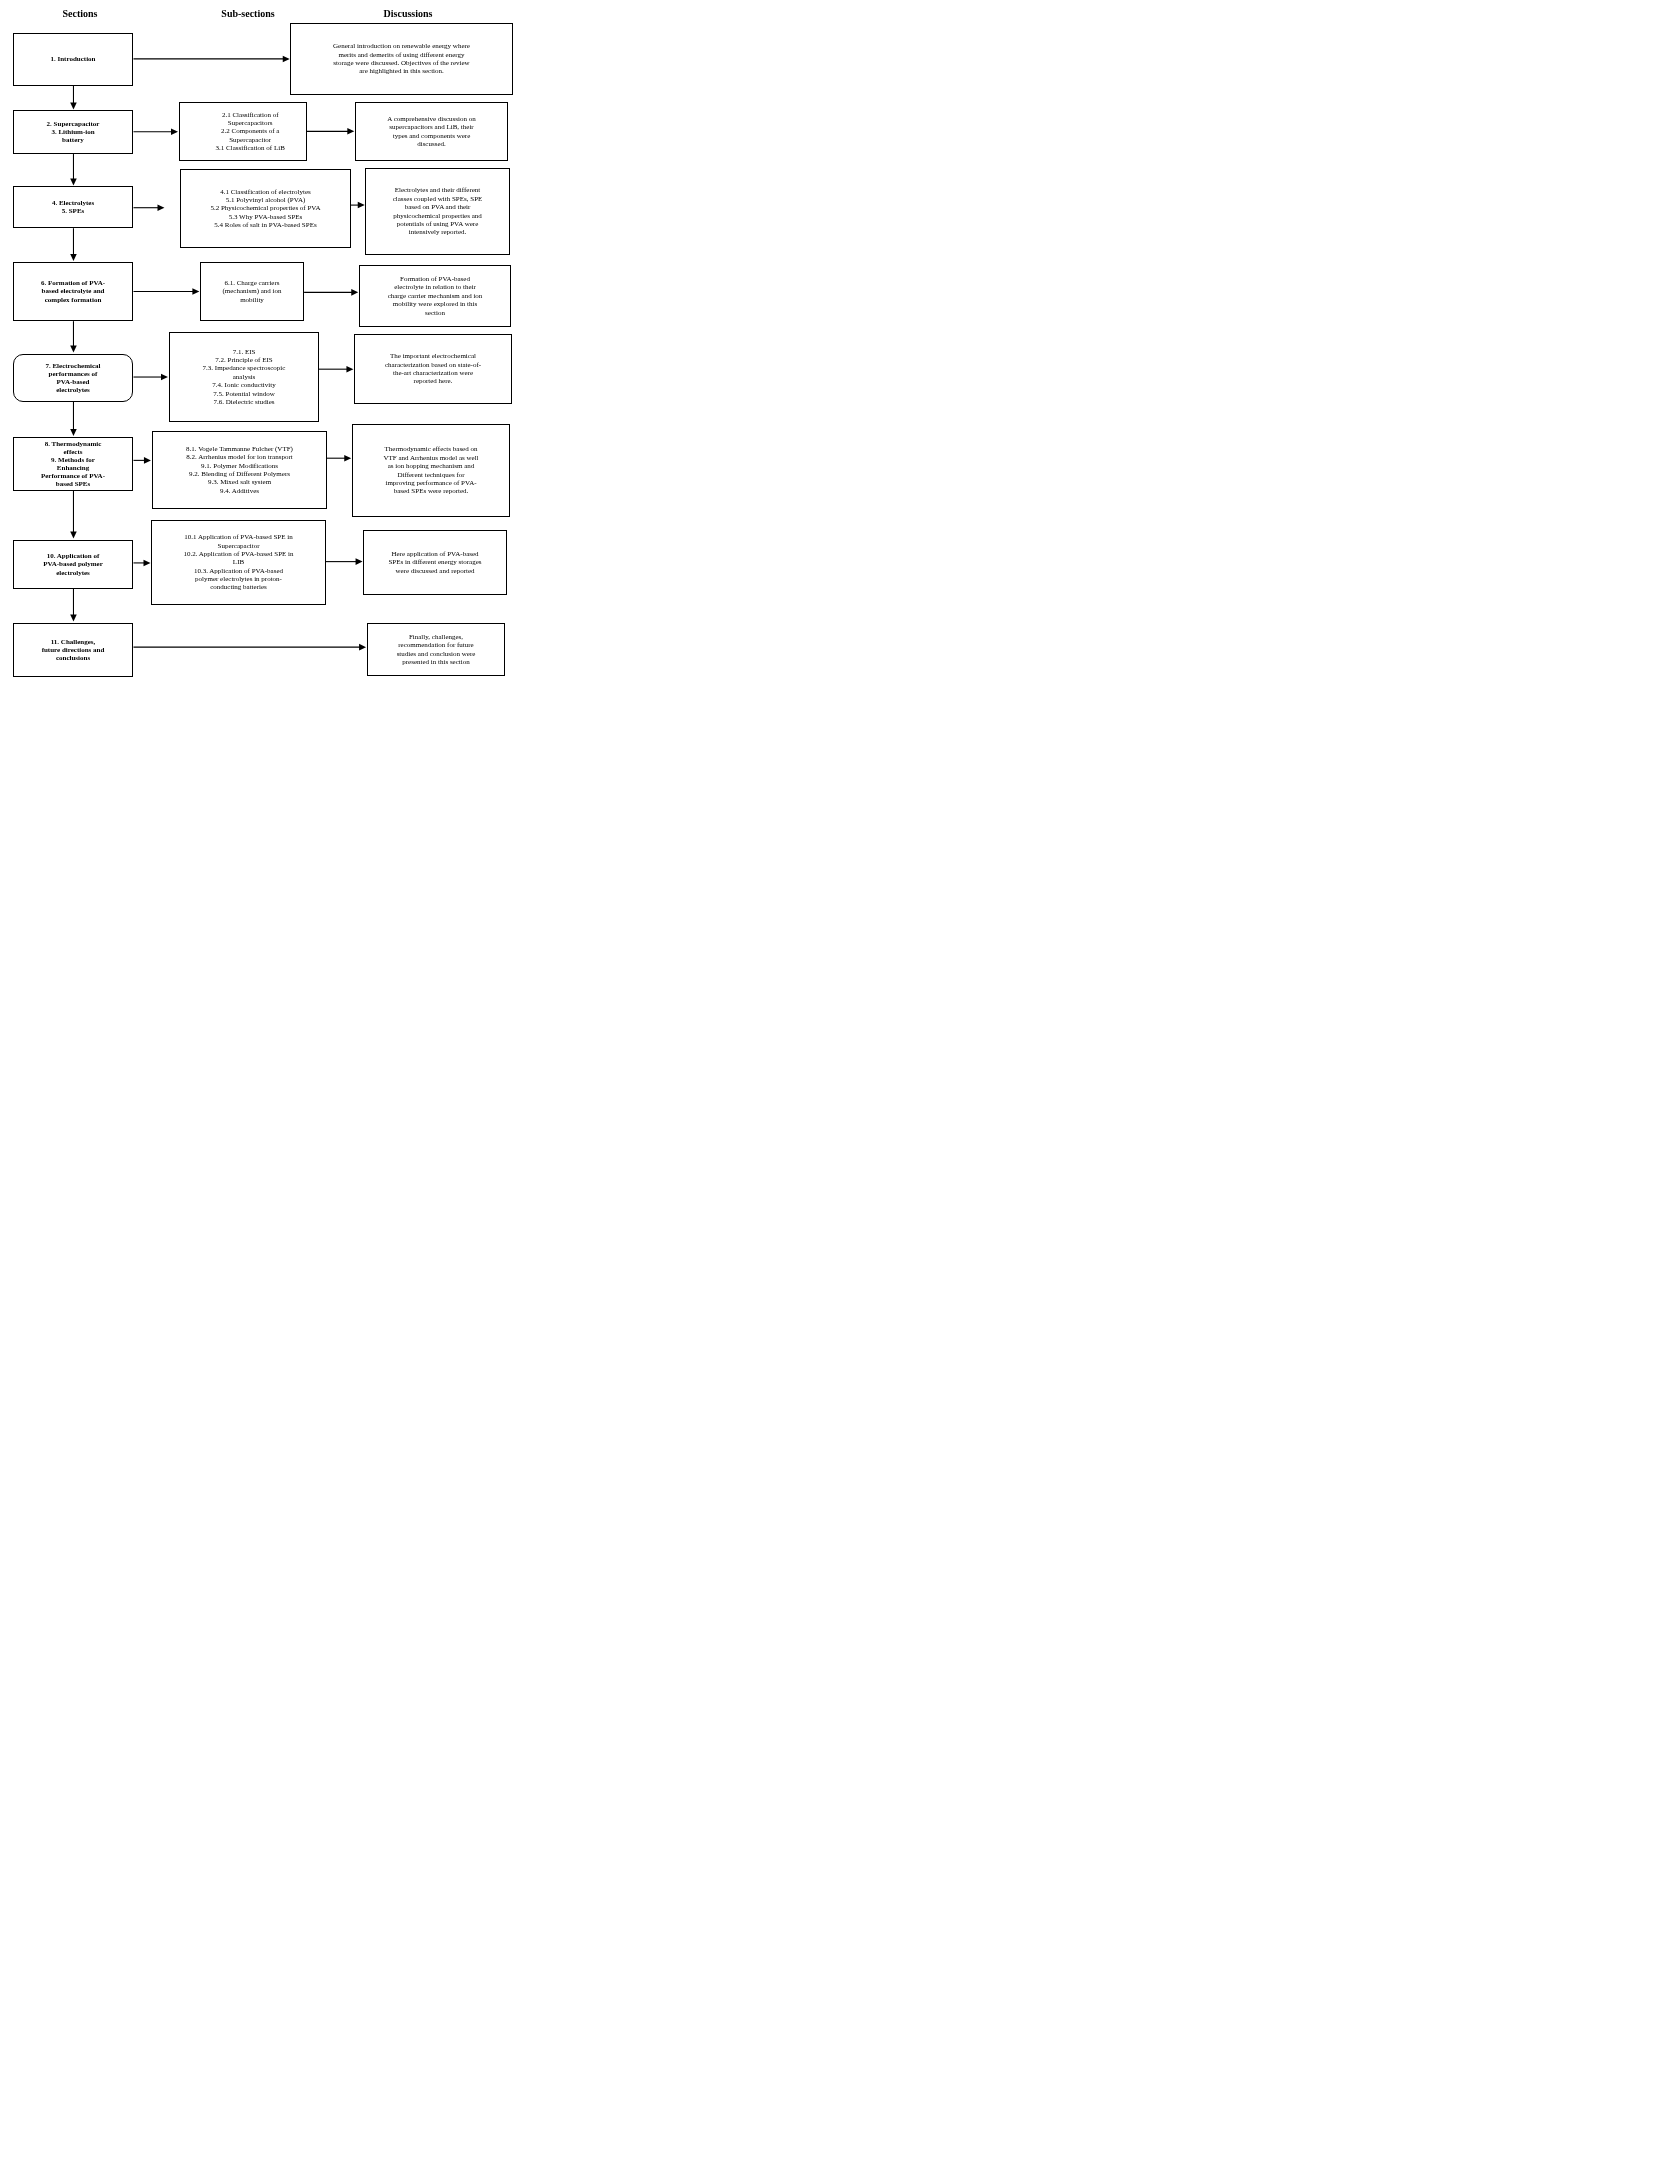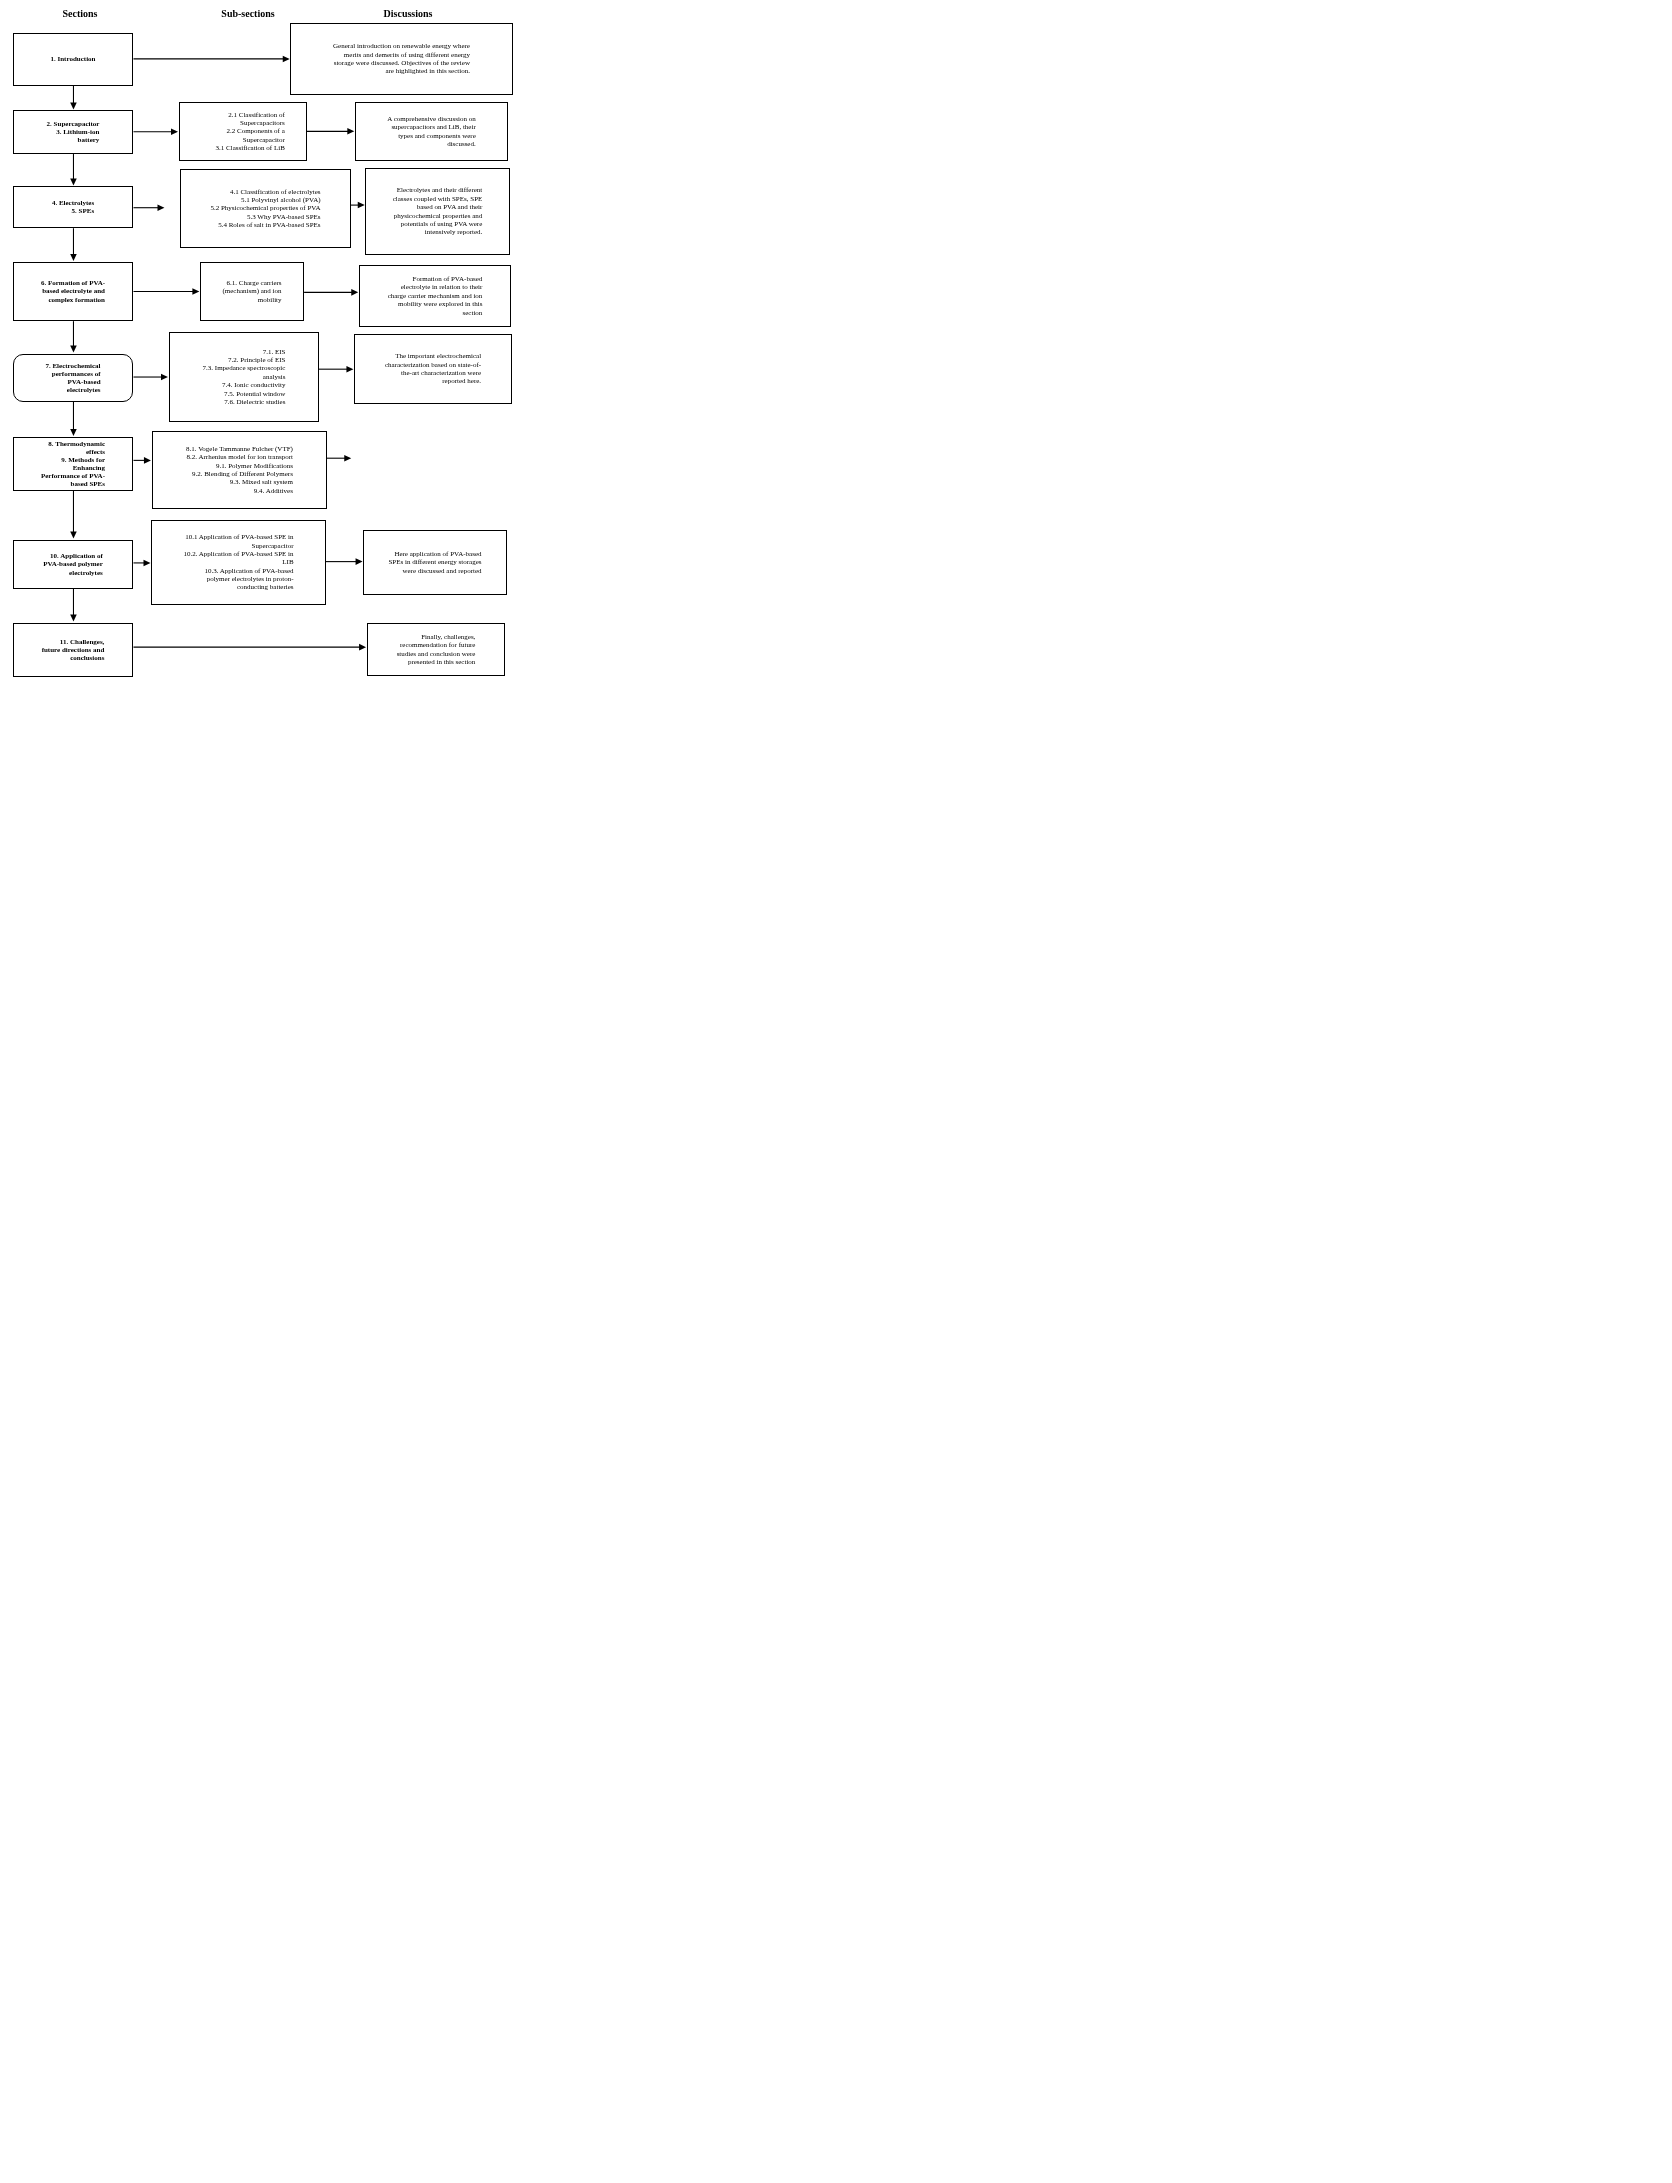--- a/index.html
+++ b/index.html
@@ -22,21 +22,21 @@
   }
   .box {
     position: absolute;
     box-sizing: border-box;
     border: 1.1px solid #000;
     border-top-width: 1.7px;
     background: #fff;
     display: flex;
     align-items: center;
     justify-content: center;
-    text-align: right;
+    text-align: center;
     white-space: pre-line;
     padding: 0.9px 2.6px;
     font-size: 7px;
     line-height: 1.2;
   }
   .sbox { font-weight: bold; line-height: 1.15; }
   .connectors { position: absolute; left: 0; top: 0; width: 517px; height: 679px; }
   .connectors line { stroke: #000; stroke-width: 2.5; }
   .connectors polygon { fill: #000; stroke: none; }
 
@@ -249,20 +249,26 @@
 intensively reported.</div>
   <div class="box dbox" id="d4">Formation of PVA-based
 electrolyte in relation to their
 charge carrier mechanism and ion
 mobility were explored in this
 section</div>
   <div class="box dbox" id="d5">The important electrochemical
 characterization based on state-of-
 the-art characterization were
 reported here.</div>
+  <div class="box dbox" id="d6">Thermodynamic effects based on
+VTF and Arrhenius model as well
+as ion hopping mechanism and
+Different techniques for
+improving performance of PVA-
+based SPEs were reported.</div>
   <div class="box dbox" id="d7">Here application of PVA-based
 SPEs in different energy storages
 were discussed and reported</div>
   <div class="box dbox" id="d8">Finally, challenges,
 recommendation for future
 studies and conclusion were
 presented in this section</div>
 
 </div>
 

